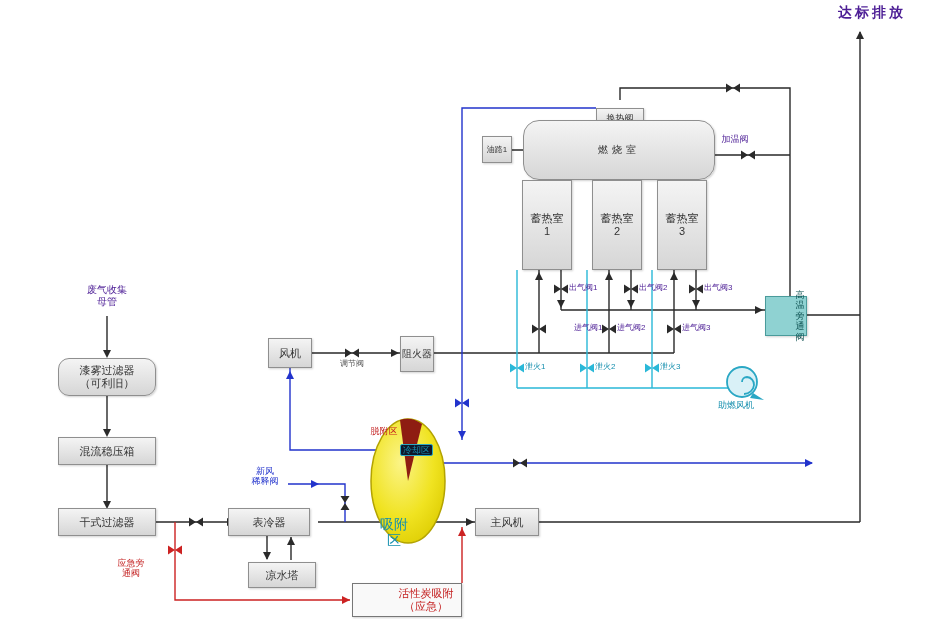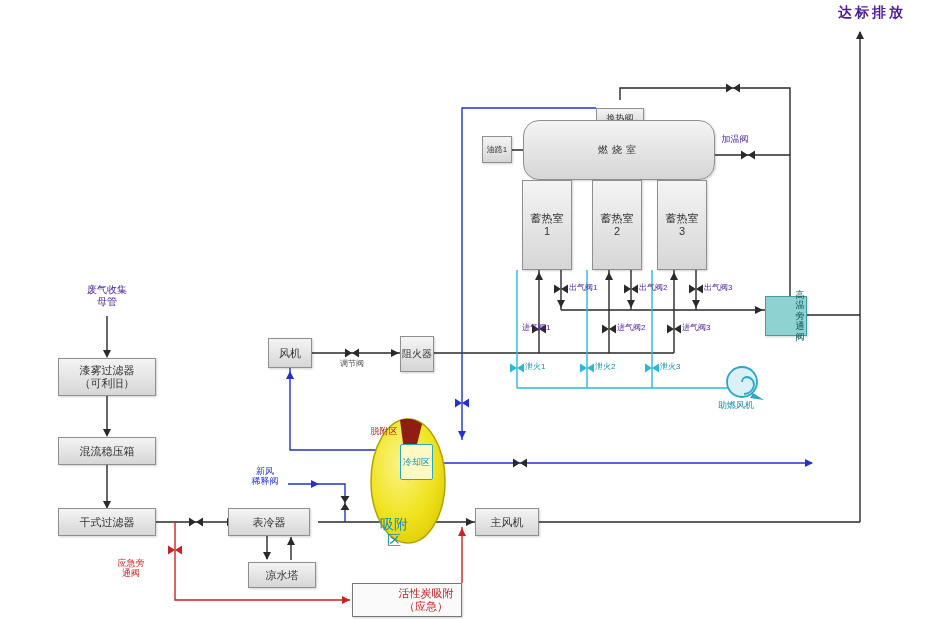--- a/index.html
+++ b/index.html
@@ -7,21 +7,21 @@
           font-family:"Liberation Sans","DejaVu Sans",sans-serif;}
   svg.wires{position:absolute;left:0;top:0;}
   .box{position:absolute;display:flex;flex-direction:column;align-items:center;justify-content:center;
        background:linear-gradient(180deg,#f4f4f4,#d6d6d6);border:1px solid #8f8f8f;
        box-shadow:1px 1px 2px rgba(0,0,0,.18);font-size:11px;color:#333;text-align:center;
        line-height:1.15;box-sizing:border-box;}
   .txt{position:absolute;color:#4c1d95;text-align:center;line-height:1.15;box-sizing:border-box;}
   .teal-t{color:#158fae;}
   .red-t{color:#c42222;}
   .blue-t{color:#2233cc;}
-  .chip{border:1px solid #2aa7c4;background:#fef9c3;padding:12px 2px;border-radius:2px;}
+  .chip{border:1px solid #2aa7c4;background:#0f172a;padding:0 2px;border-radius:2px;}
 </style>
 </head>
 <body>
 
 <div class="canvas">
 
   <svg class="wires" width="938" height="619" viewBox="0 0 938 619">
     <defs>
       <g id="valve">
           <path d="M-7,-4.5 L0,0 L-7,4.5 Z M7,-4.5 L0,0 L7,4.5 Z"></path>
@@ -122,21 +122,21 @@
     </g>
   </svg>
 
   <div class="txt" style="left:816px;top:4px;width:112px;font-size:14px;font-weight:bold;letter-spacing:3px;">达标排放</div>
 
   <div class="txt" style="left:74px;top:284px;width:66px;font-size:10px;">
     <span style="display:block">废气收集</span>
     <span style="display:block">母管</span>
   </div>
 
-  <div class="box" style="left:58px;top:358px;width:98px;height:38px;">
+  <div class="box" style="left:58px;top:358px;width:98px;height:38px;border-radius:11px;">
     <span>漆雾过滤器</span>
     <span>（可利旧）</span>
   </div>
 
   <div class="box" style="left:58px;top:437px;width:98px;height:28px;">
     <span>混流稳压箱</span>
   </div>
 
   <div class="box" style="left:58px;top:508px;width:98px;height:28px;">
     <span>干式过滤器</span>
@@ -207,21 +207,21 @@
   <div class="txt" style="left:718px;top:134px;width:34px;font-size:9px;">加温阀</div>
 
   <div class="box" style="left:765px;top:296px;width:42px;height:40px;font-size:9px;background:#8fd2d2;border-color:#4a9b9b;color:#0b4f4f;padding-left:28px;">
     <span>高温旁通阀</span>
   </div>
 
   <div class="txt" style="left:569px;top:283px;font-size:8px;">出气阀1</div>
   <div class="txt" style="left:639px;top:283px;font-size:8px;">出气阀2</div>
   <div class="txt" style="left:704px;top:283px;font-size:8px;">出气阀3</div>
 
-  <div class="txt" style="left:522px;top:323px;font-size:8px;">进气阀1</div>
+  <div class="txt" style="left:574px;top:323px;font-size:8px;">进气阀1</div>
   <div class="txt" style="left:617px;top:323px;font-size:8px;">进气阀2</div>
   <div class="txt" style="left:682px;top:323px;font-size:8px;">进气阀3</div>
 
   <div class="txt teal-t" style="left:525px;top:362px;font-size:8px;">泄火1</div>
   <div class="txt teal-t" style="left:595px;top:362px;font-size:8px;">泄火2</div>
   <div class="txt teal-t" style="left:660px;top:362px;font-size:8px;">泄火3</div>
 
 </div>
 
 </body></html>

